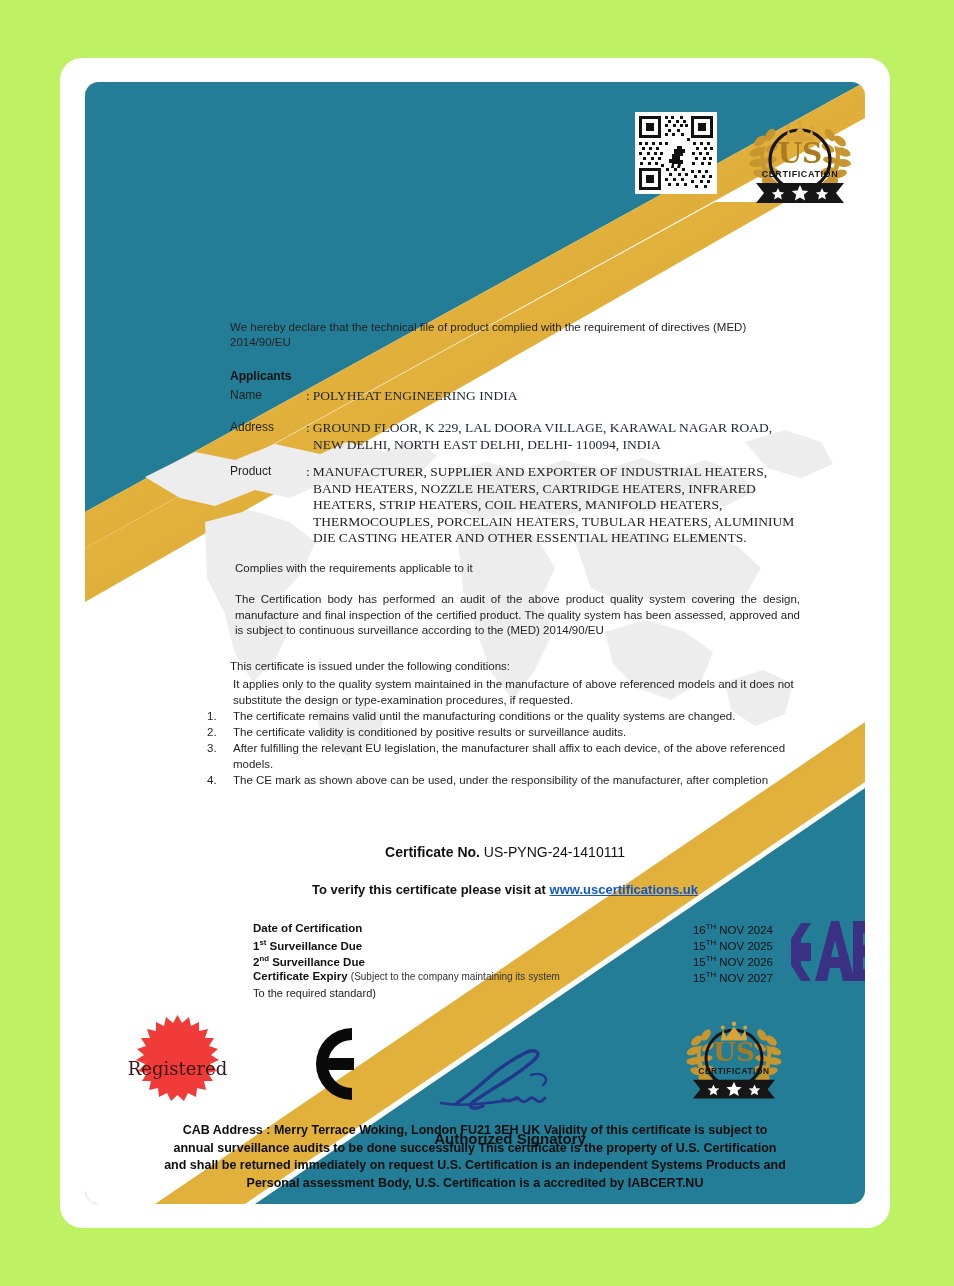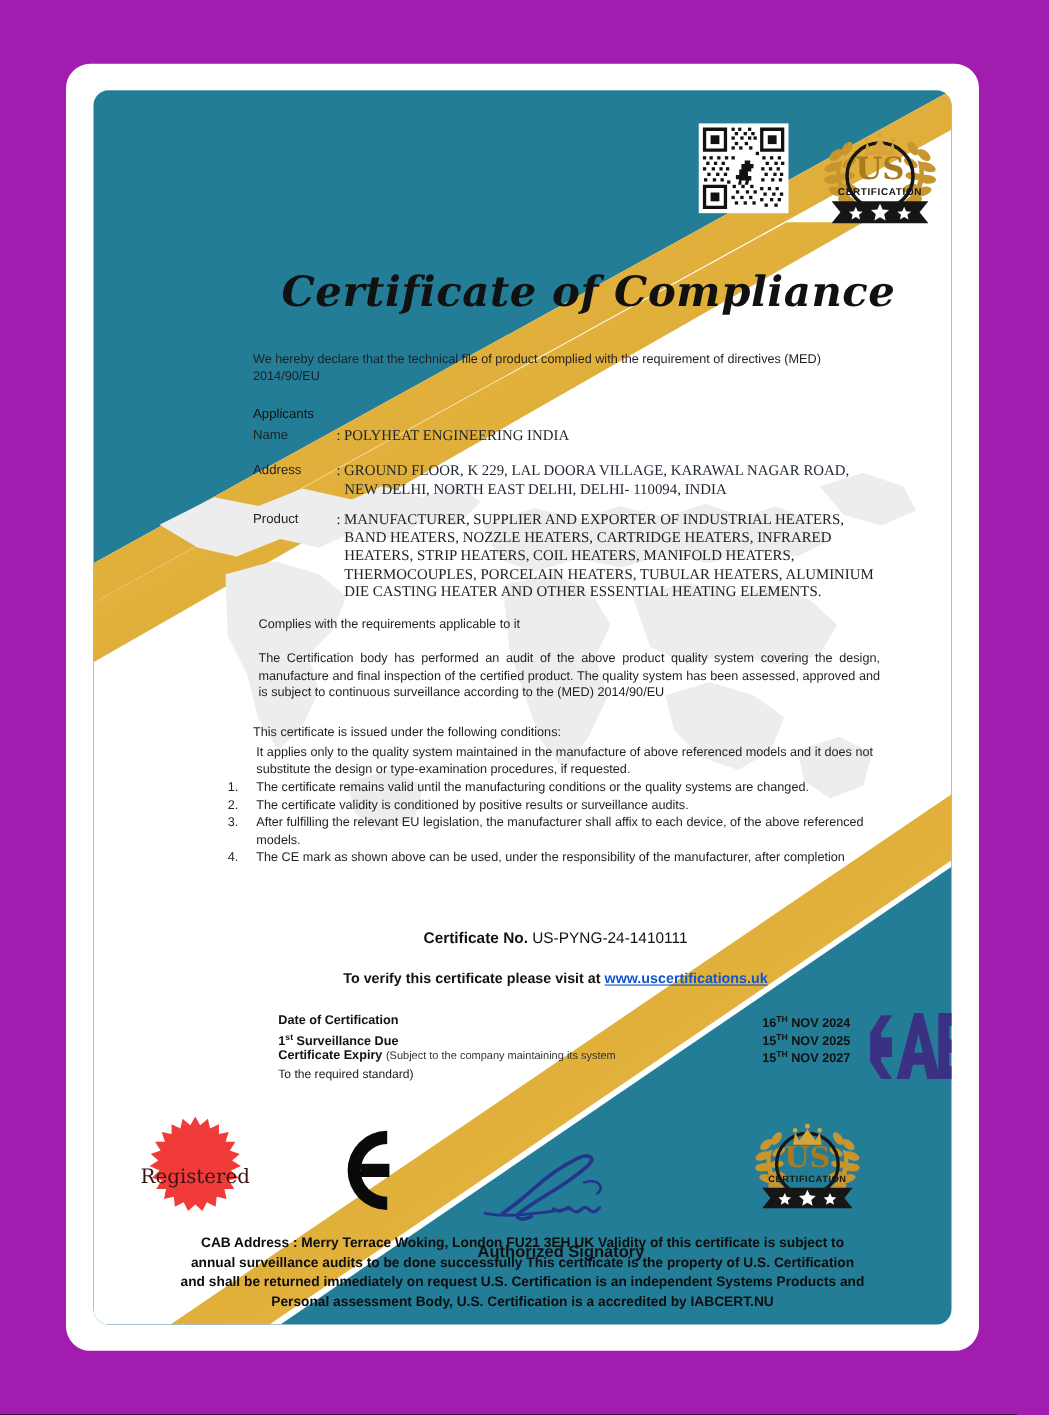--- a/index.html
+++ b/index.html
@@ -9,21 +9,21 @@
     height: 1286px;
     background: #000000;
     font-family: "Liberation Sans", sans-serif;
     overflow: hidden;
   }
 
   #stage {
     position: relative;
     width: 954px;
     height: 1286px;
-    background: #a21caf;
+    background: #bef264;
   }
 
   
   .card {
     position: absolute;
     left: 60px;
     top: 58px;
     width: 830px;
     height: 1170px;
     background: #ffffff;
@@ -112,21 +112,21 @@
     width: 560px;
     font-size: 11.5px;
     line-height: 15px;
     color: #1f1f1f;
   }
 
   .applicants-head {
     position: absolute;
     left: 145px; top: 287px;
     font-size: 12px;
-    font-weight: normal;
+    font-weight: bold;
     color: #111;
   }
 
   .field { position: absolute; left: 145px; font-size: 12px; color: #1f1f1f; }
   .field .lbl { position: absolute; left: 0; top: 0; width: 76px; }
   .field .val {
     position: absolute; left: 76px; top: 0;
     width: 500px;
     font-family: "Liberation Serif", serif;
     font-size: 13.5px;
@@ -211,21 +211,21 @@
 
   
   .dates {
     position: absolute;
     left: 168px; top: 840px;
     width: 520px;
     font-size: 11.5px;
   }
   .date-row { position: relative; height: 16px; }
   .date-row .lab { position: absolute; left: 0; top: 0; font-weight: bold; color: #111; }
-  .date-row .val { position: absolute; right: 0; top: 0; font-weight: bold; color: #111; text-align: right; }
+  .date-row .val { position: absolute; right: 0; top: 0; font-weight: normal; color: #111; text-align: right; }
   .date-row .note { font-weight: normal; font-size: 10px; color: #333; }
   .date-sub { font-size: 11px; color: #222; margin-top: 1px; }
   sup { font-size: 0.68em; vertical-align: super; }
 
   .iab-logo {
     position: absolute;
     left: 700px; top: 835px;
     width: 95px; height: 70px;
     z-index: 6;
   }
@@ -465,21 +465,20 @@
               <text x="60" y="72" text-anchor="middle" font-family="Liberation Sans, sans-serif" font-size="9" font-weight="bold" fill="#161616" letter-spacing="0.6">CERTIFICATION</text>
 
               <path d="M16,78 h88 l-8,10 l8,10 h-88 l8,-10 Z" fill="#161616"></path>
               <path d="M60,80 l2.4,5.4 l5.8,0.5 l-4.4,3.9 l1.3,5.7 l-5.1,-3 l-5.1,3 l1.3,-5.7 l-4.4,-3.9 l5.8,-0.5 Z" fill="#ffffff"></path>
               <path d="M38,83 l1.8,4 l4.4,0.4 l-3.3,2.9 l1,4.3 l-3.9,-2.3 l-3.9,2.3 l1,-4.3 l-3.3,-2.9 l4.4,-0.4 Z" fill="#ffffff"></path>
               <path d="M82,83 l1.8,4 l4.4,0.4 l-3.3,2.9 l1,4.3 l-3.9,-2.3 l-3.9,2.3 l1,-4.3 l-3.3,-2.9 l4.4,-0.4 Z" fill="#ffffff"></path>
             </g>
           </svg>
         </div>
 
-        <div class="cert-title">Certificate of Compliance</div>
 
         <div class="body-area">
 
           <div class="intro">We hereby declare that the technical file of product complied with the requirement of directives (MED) 2014/90/EU</div>
 
           <div class="applicants-head">Applicants</div>
 
           <div class="field" id="field-name">
             <span class="lbl">Name</span>
             <span class="val"><span class="colon">:</span><span>POLYHEAT ENGINEERING INDIA</span></span>
@@ -542,20 +541,24 @@
           </div>
 
           <div class="dates">
             <div class="date-row">
               <span class="lab">Date of Certification</span>
               <span class="val"><span>16</span><sup>TH</sup><span> NOV 2024</span></span>
             </div>
             <div class="date-row">
               <span class="lab"><span>1</span><sup>st</sup> <span>Surveillance Due</span></span>
               <span class="val"><span>15</span><sup>TH</sup><span> NOV 2025</span></span>
+            </div>
+            <div class="date-row">
+              <span class="lab"><span>2</span><sup>nd</sup> <span>Surveillance Due</span></span>
+              <span class="val"><span>15</span><sup>TH</sup><span> NOV 2026</span></span>
             </div>
             <div class="date-row">
               <span class="lab"><span>Certificate Expiry</span> <span class="note">(Subject to the company maintaining its system</span></span>
               <span class="val"><span>15</span><sup>TH</sup><span> NOV 2027</span></span>
             </div>
             <div class="date-sub">To the required standard)</div>
           </div>
 
         </div>
 

